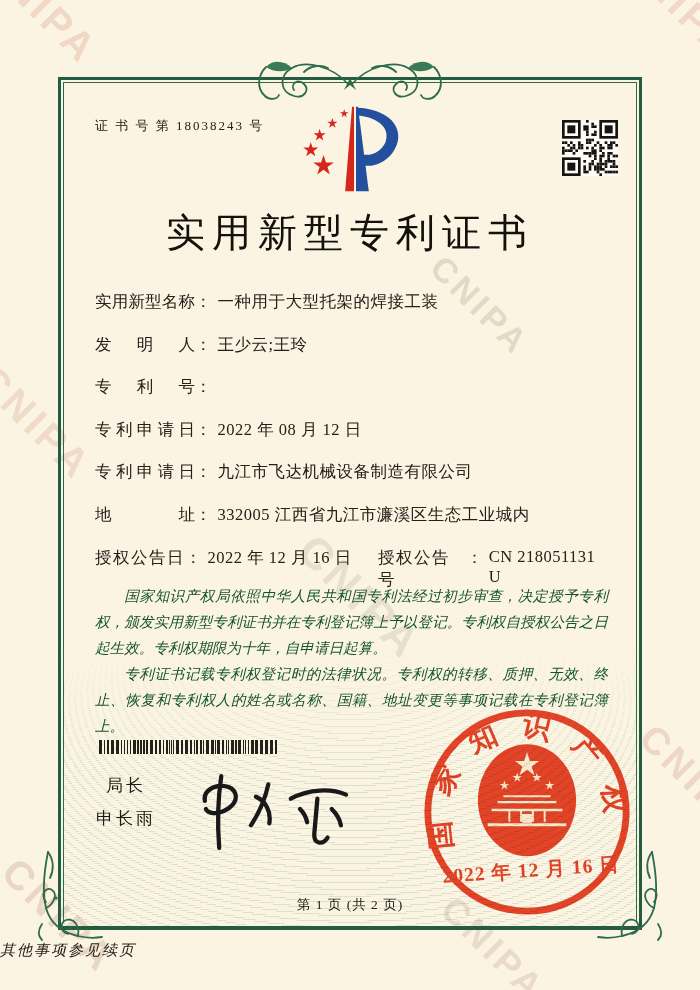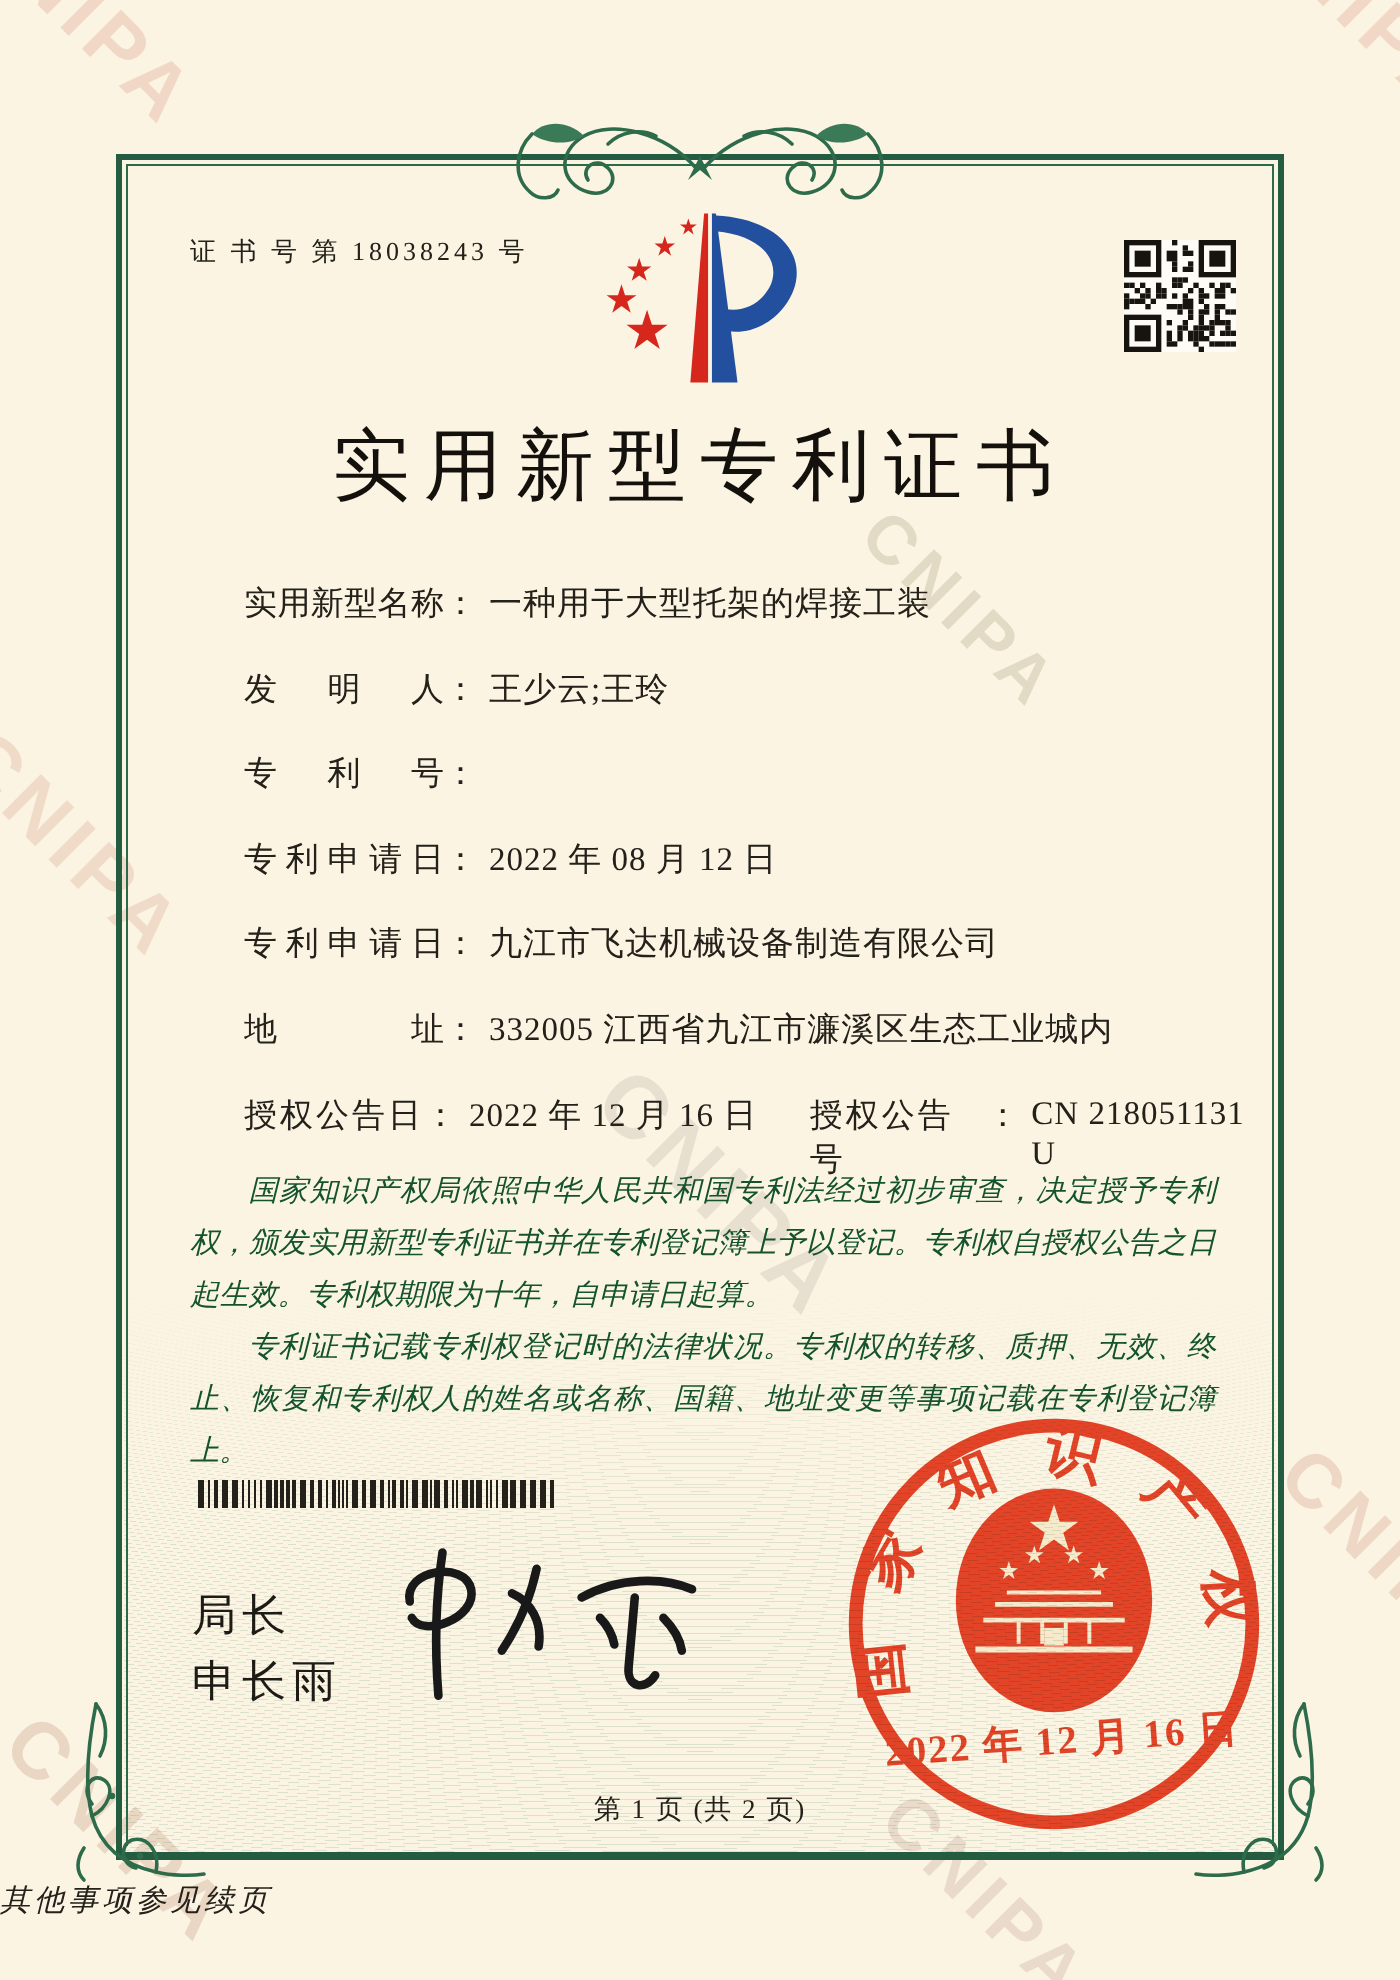--- a/index.html
+++ b/index.html
@@ -30,35 +30,35 @@
   .orn-top{position:absolute;left:240px;top:48px;width:220px;height:58px;}
   .orn-bl{position:absolute;left:34px;top:850px;width:70px;height:92px;}
   .orn-br{position:absolute;left:596px;top:850px;width:70px;height:92px;transform:scaleX(-1);}
   
   .certno{position:absolute;left:95px;top:117px;font-size:13px;letter-spacing:2px;}
   .logo{position:absolute;left:296px;top:100px;width:118px;height:100px;}
   .qr{position:absolute;left:562px;top:120px;width:56px;height:56px;background:#fdfbf6;}
   .title{position:absolute;left:0;right:0;top:206px;text-align:center;font-size:39px;font-weight:400;
          letter-spacing:7px;color:#14110d;}
   
-  .fields{position:absolute;left:95px;top:291px;width:515px;font-size:16.5px;margin-left:27px;}
+  .fields{position:absolute;left:95px;top:291px;width:515px;font-size:16.5px;}
   .frow{display:flex;height:42.6px;align-items:flex-start;}
   .flabel{display:inline-block;width:100px;text-align:justify;text-align-last:justify;text-justify:inter-ideograph;}
   .fval{margin-left:6px;letter-spacing:.5px;}
   .grant{display:flex;height:42.6px;}
   .g1{width:288px;display:flex;}
   .g2{display:flex;}
   .glabel{letter-spacing:1.5px;}
   
   .paras{position:absolute;left:95px;top:583px;width:513px;font-size:14.6px;line-height:26px;
          text-align:justify;font-style:italic;color:#14532d;}
   .paras p{margin:0;text-indent:2em;}
   
   .barcode{position:absolute;left:98px;top:740px;width:182px;height:14px;}
-  .signblock{position:absolute;left:96px;top:791px;font-size:22px;line-height:33px;letter-spacing:3px;color:#1e1b16;}
+  .signblock{position:absolute;left:96px;top:769px;font-size:17px;line-height:33px;letter-spacing:3px;color:#1e1b16;text-align:center;}
   .signature{position:absolute;left:190px;top:766px;width:175px;height:90px;}
   .seal{position:absolute;left:419px;top:704px;width:216px;height:216px;opacity:.93;mix-blend-mode:multiply;}
   .pageinfo{position:absolute;left:0;right:0;top:896px;text-align:center;font-size:13.5px;letter-spacing:1px;}
   .contnote{position:absolute;left:0;right:0;top:941px;text-align:left;font-size:15px;font-style:italic;letter-spacing:2px;}
 </style>
 </head>
 <body>
 
 <div class="page">
 

